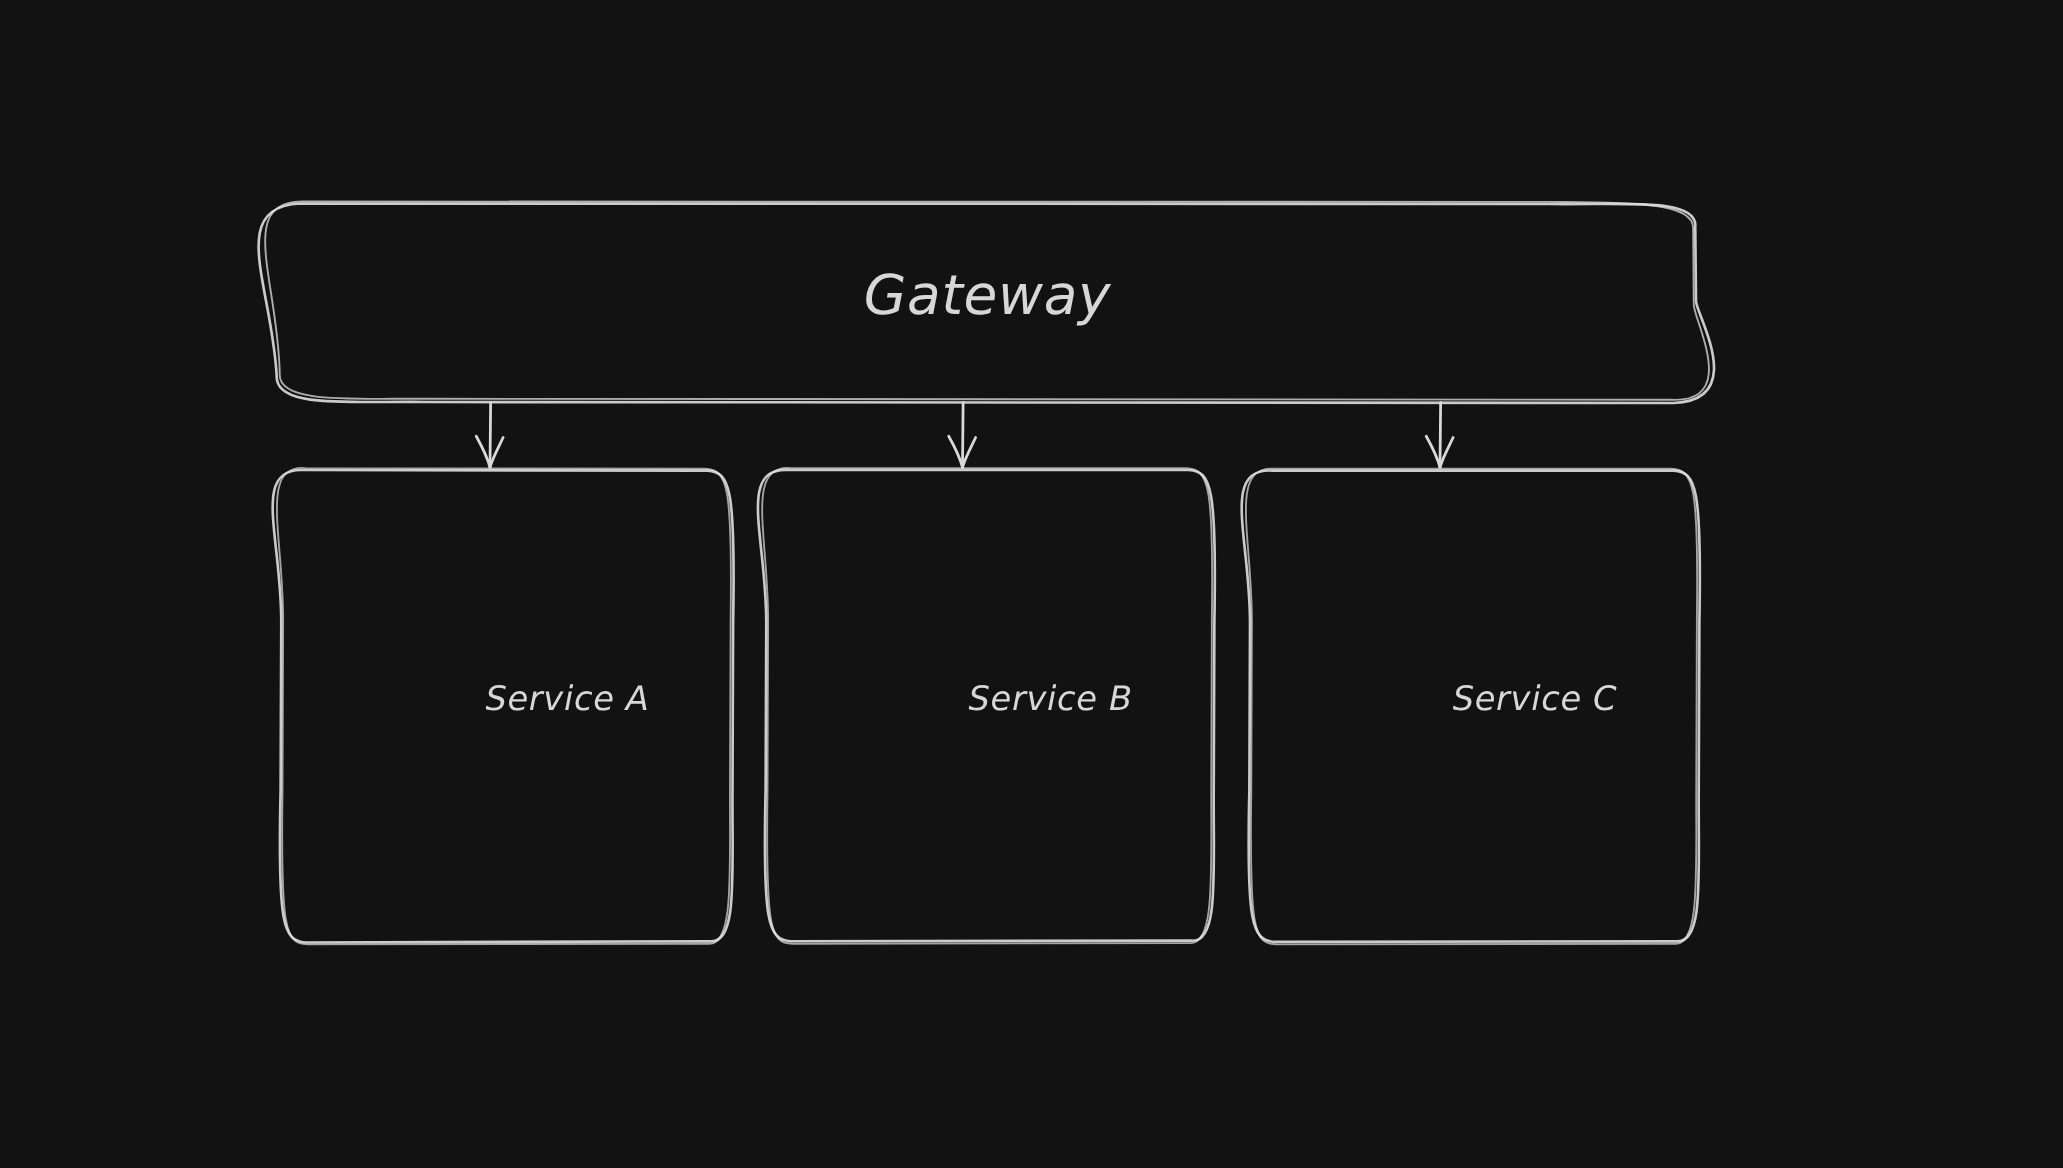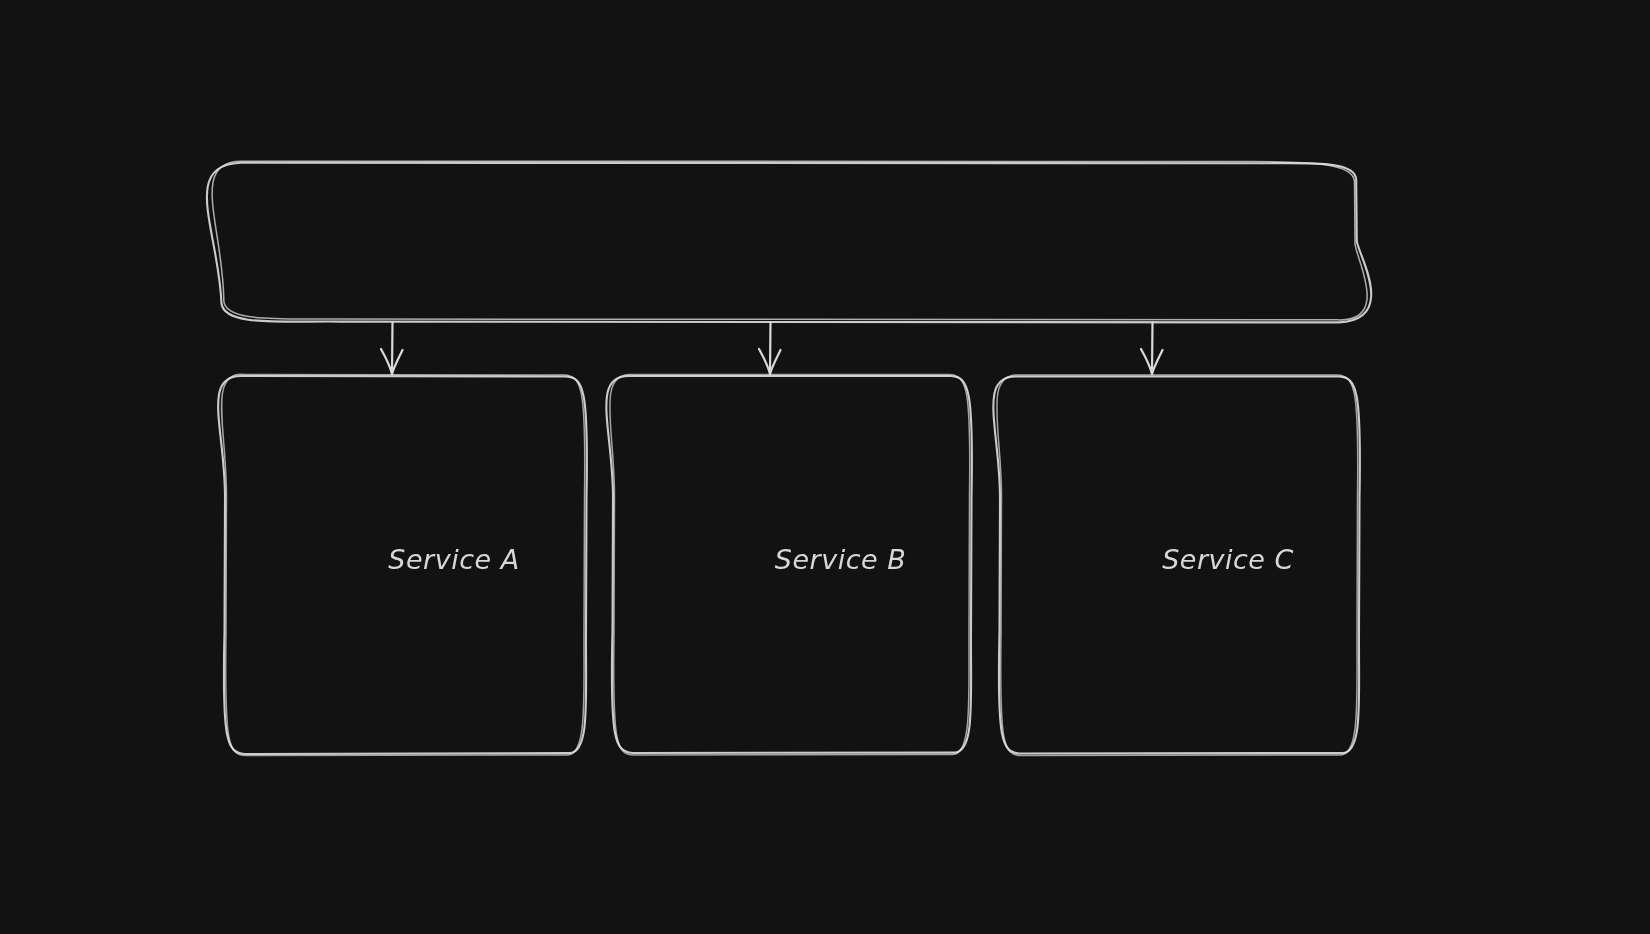--- a/index.html
+++ b/index.html
@@ -151,20 +151,21 @@
     </g>
 
     <g>
       <path d="M 1152.5 322.0 L 1152.0 373.5" fill="none" stroke="#d9d9d9" stroke-width="2.2" stroke-linecap="round"></path>
       <path d="M 1141.0 349.0 C 1146.0 358.0, 1150.0 366.0, 1152.0 374.0" fill="none" stroke="#d9d9d9" stroke-width="2.2" stroke-linecap="round"></path>
       <path d="M 1162.5 350.0 C 1158.5 358.5, 1154.0 366.5, 1152.0 374.0" fill="none" stroke="#d9d9d9" stroke-width="2.2" stroke-linecap="round"></path>
     </g>
 
   </svg>
 
+  <div class="node-label label-gateway" style="left:0; top:215px; width:1580px;">Gateway</div>
 
   <div class="node-label label-service" style="left:225px; top:546px; width:362px;">Service A</div>
 
   <div class="node-label label-service" style="left:613px; top:546px; width:359px;">Service B</div>
 
   <div class="node-label label-service" style="left:1000px; top:546px; width:360px;">Service C</div>
 
 </div>
 
 </body></html>

